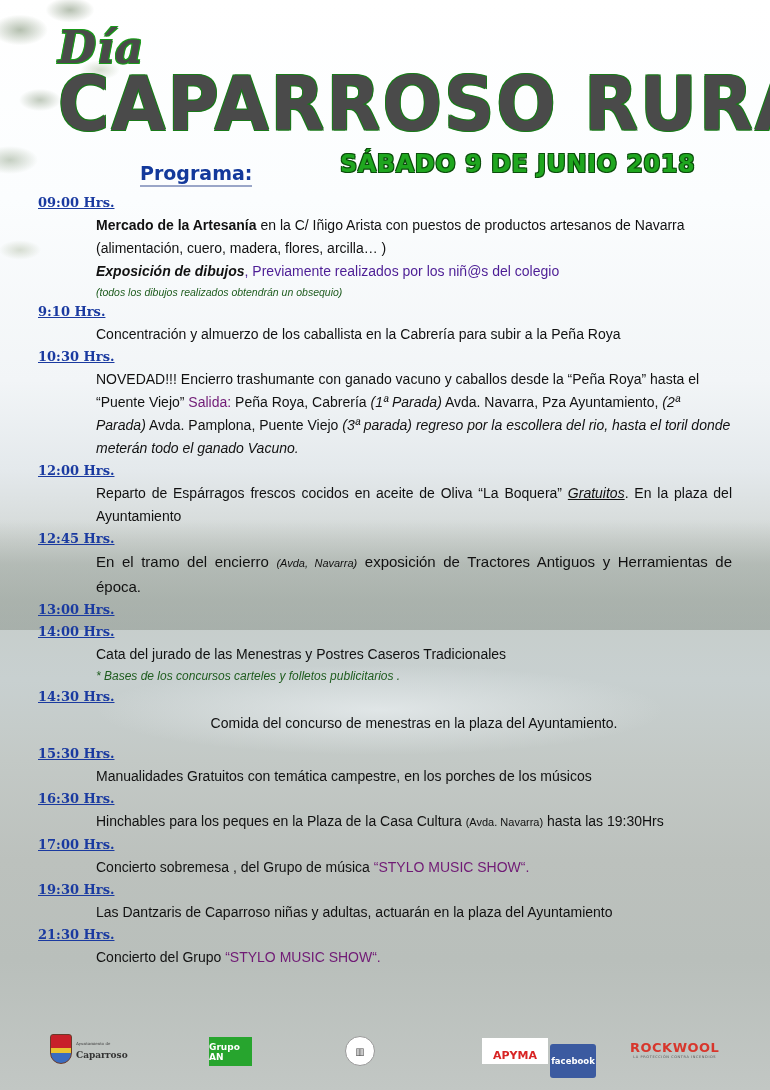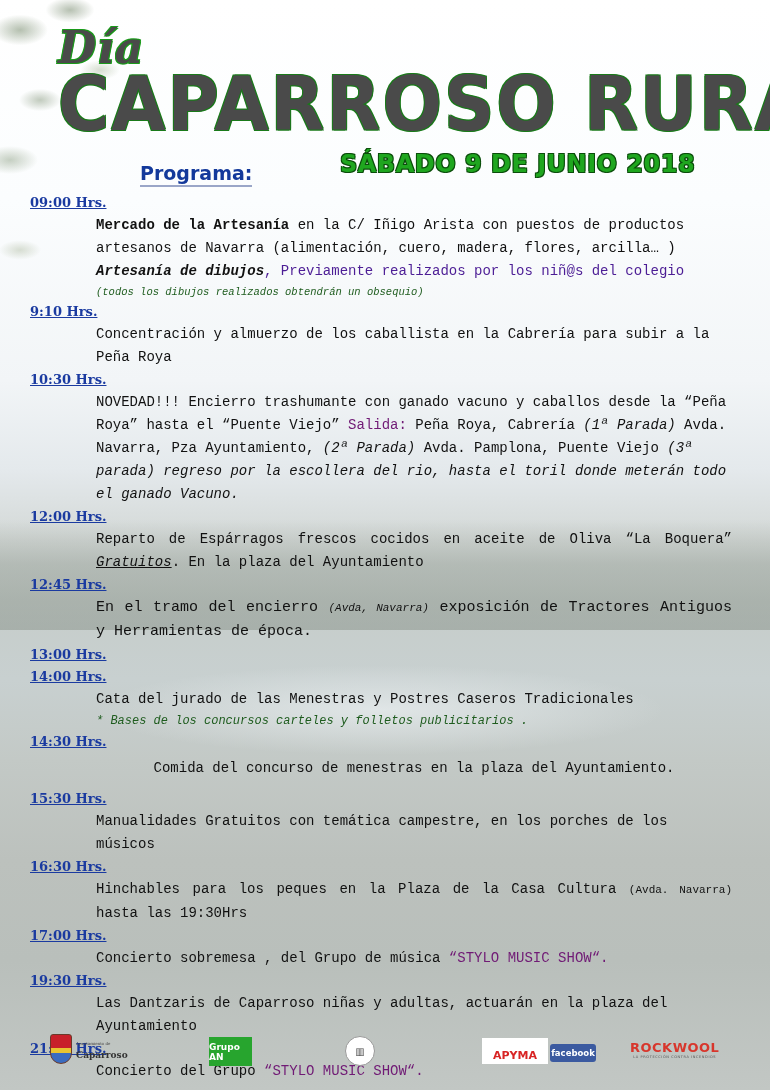--- a/index.html
+++ b/index.html
@@ -58,28 +58,28 @@
   }
   .programa {
     position: absolute; left: 140px; top: 162px;
     font-family: "DejaVu Sans", sans-serif; font-weight: bold;
     font-size: 19px; color: #13399b;
     border-bottom: 2px solid #9aa6c8; padding-bottom: 1px;
   }
 
   .schedule { position: absolute; left: 0; top: 192px; width: 770px; }
   .time {
-    display: block; margin-left: 30px;
+    display: block; margin-left: 38px;
     font-family: "DejaVu Serif", serif; font-weight: bold;
     font-size: 13px; color: #1a3aa0; text-decoration: underline;
     height: 22px; line-height: 22px;
   }
   .desc {
     margin-left: 96px; margin-right: 38px;
-    font-family: Liberation Mono, monospace; font-size: 14px;
+    font-family: Liberation Sans, sans-serif; font-size: 14px;
     line-height: 23px; color: #111;
   }
   .desc.justify { text-align: justify; }
   .note-green { color: #1e5c1e; font-style: italic; font-size: 10.5px; line-height: 18px; }
   .note-green2 { color: #1e5c1e; font-style: italic; font-size: 12px; line-height: 20px; }
   .brown { color: #4c1d95; }
   .blue { color: #701a75; }
   .it { font-style: italic; }
   .bold { font-weight: bold; }
   .ul { text-decoration: underline; }
@@ -108,21 +108,21 @@
     left: 345px; top: 6px; width: 30px; height: 30px; background: #fff;
     border-radius: 50%; border: 1px solid #999;
     font-size: 10px; display: flex; align-items: center; justify-content: center; color: #444;
   }
   .logo-apyma {
     left: 482px; top: 8px; width: 66px; height: 26px; background: #fff;
     color: #d82424; font-family: "DejaVu Sans", sans-serif; font-weight: bold;
     font-size: 11px; display: flex; align-items: flex-end; justify-content: center; padding-bottom: 2px;
   }
   .logo-facebook {
-    left: 550px; top: 14px; width: 46px; height: 18px; background: #3b5aa0;
+    left: 550px; top: 14px; width: 46px; height: 34px; background: #3b5aa0;
     border-radius: 3px; color: #fff; font-family: "DejaVu Sans", sans-serif; font-weight: bold;
     font-size: 8.5px; display: flex; align-items: center; justify-content: center;
   }
   .logo-rockwool { left: 630px; top: 10px; text-align: center; }
   .rw-big { font-family: "DejaVu Sans", sans-serif; font-weight: bold; font-size: 13px; color: #d8362c; letter-spacing: 0.5px; display: block; }
   .rw-small { font-family: "DejaVu Sans", sans-serif; font-size: 3.5px; color: #555; letter-spacing: 0.6px; display: block; }
 </style>
 </head>
 <body>
 
@@ -137,21 +137,21 @@
   <div class="programa">Programa:</div>
 
   <div class="schedule">
 
     <div>
       <span class="time">09:00 Hrs.</span>
       <div class="desc">
         <span class="bold">Mercado de la  Artesanía</span><span>  en la C/ Iñigo Arista   con puestos de productos artesanos de Navarra (alimentación, cuero,  madera, flores, arcilla… )</span>
       </div>
       <div class="desc">
-        <span class="bold it">Artesanía de dibujos</span><span class="brown">, Previamente realizados por los niñ@s del colegio</span>
+        <span class="bold it">Exposición de dibujos</span><span class="brown">, Previamente realizados por los niñ@s del colegio</span>
       </div>
       <div class="desc note-green">(todos los dibujos realizados obtendrán un obsequio)</div>
     </div>
 
     <div>
       <span class="time">9:10 Hrs.</span>
       <div class="desc"> Concentración y almuerzo de los caballista en la Cabrería para subir a la Peña Roya</div>
     </div>
 
     <div>

